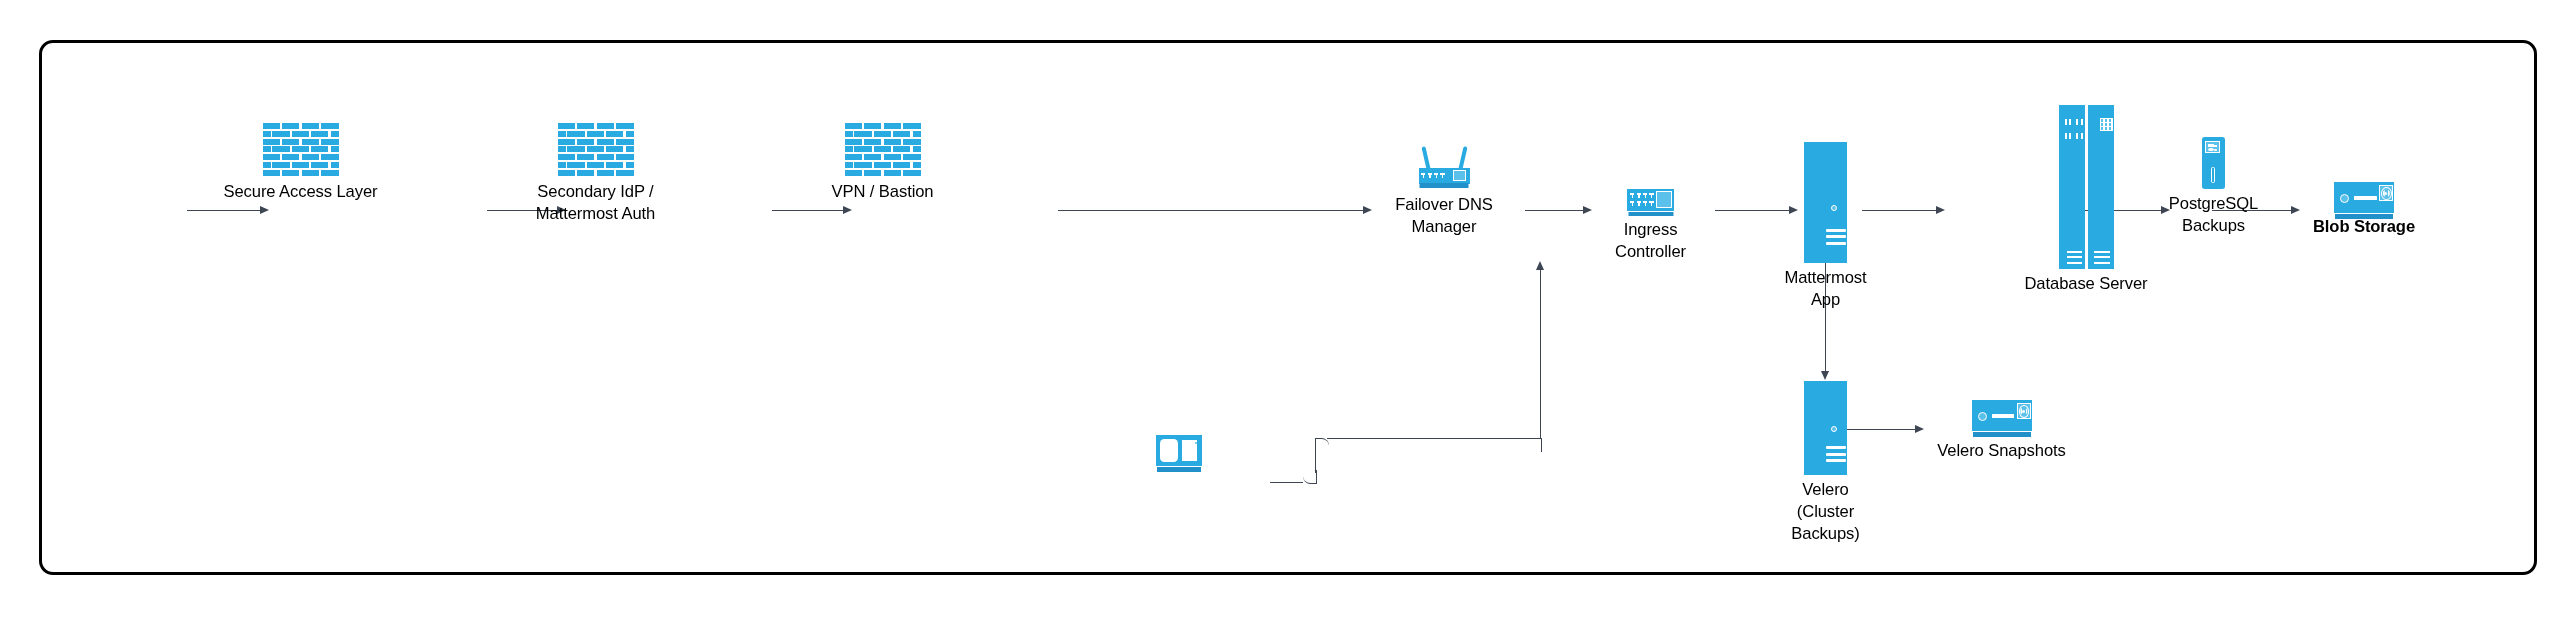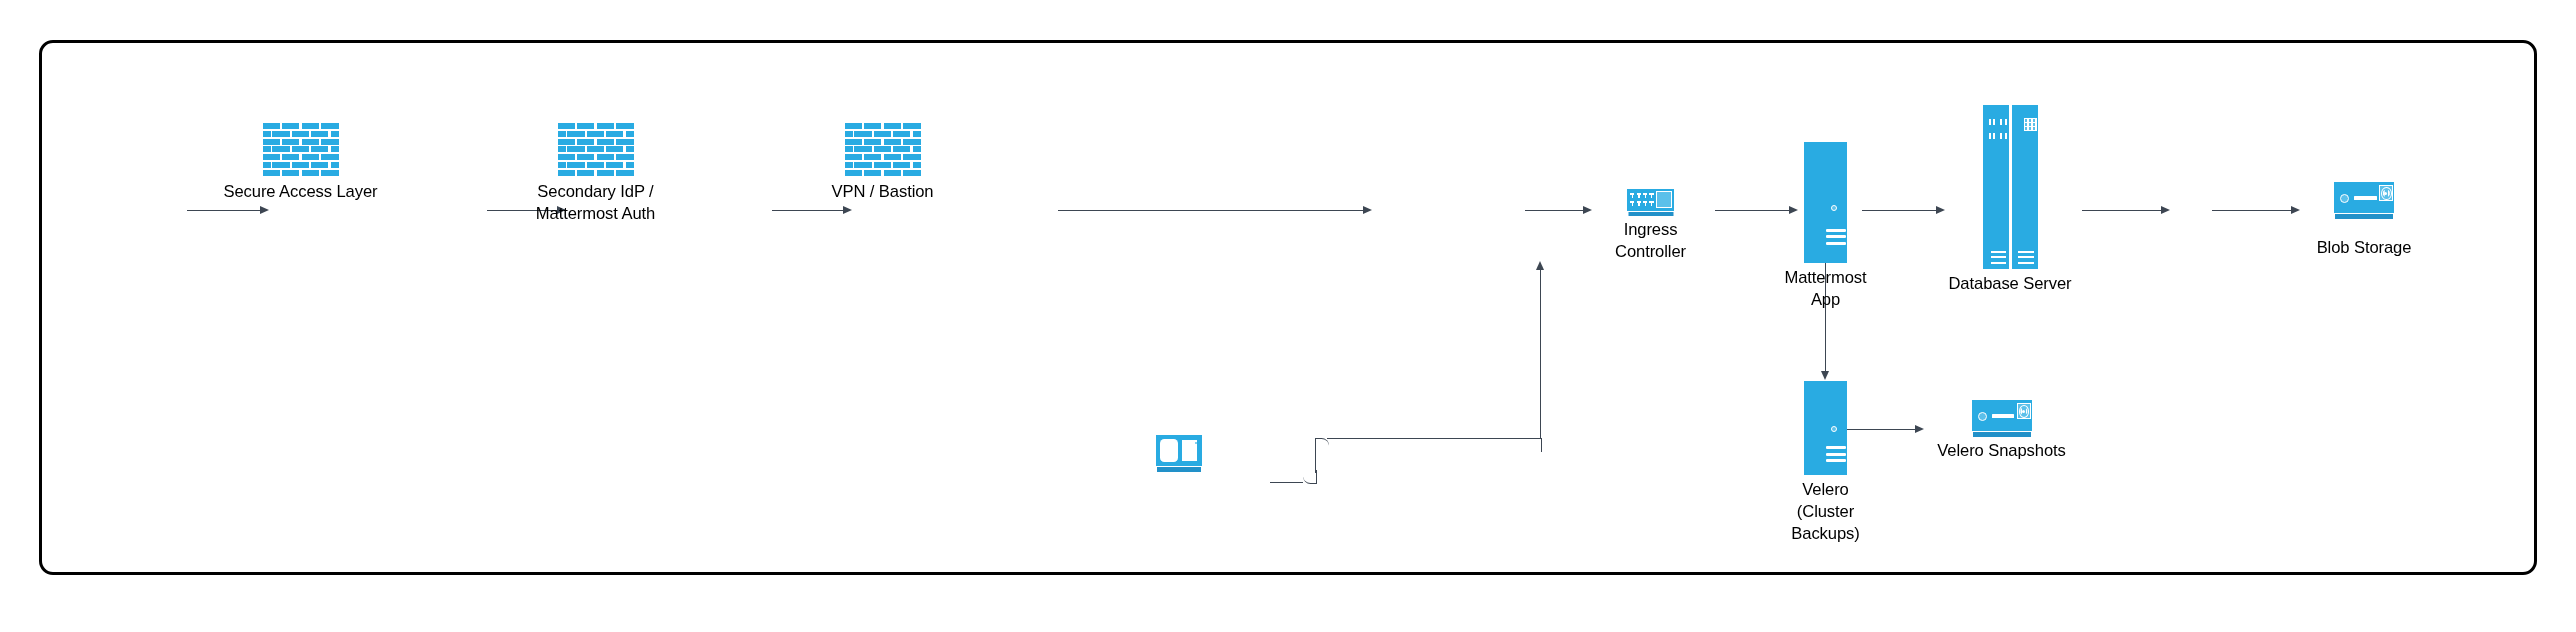--- a/index.html
+++ b/index.html
@@ -477,20 +477,37 @@
       <div class="brow" style="top:47px;">
         <div class="brick" style="left:0px;   width:17.7px;"></div>
         <div class="brick" style="left:19.3px;  width:17.7px;"></div>
         <div class="brick" style="left:39px;  width:17.7px;"></div>
         <div class="brick" style="left:58px; width:18px;"></div>
       </div>
     </div>
     <div class="node-label">VPN / Bastion</div>
   </div>
 
+  <div class="node" style="left:1366px; top:146px; width:156px;">
+    <div class="node-icon router" style="width:51px;">
+      <div class="ant antL"></div>
+      <div class="ant antR"></div>
+      <div class="chassis"></div>
+      <div class="ports">
+        <div class="port" style="left:0px;"></div>
+        <div class="port" style="left:6.4px;"></div>
+        <div class="port" style="left:13px;"></div>
+        <div class="port" style="left:19.3px;"></div>
+      </div>
+      <div class="navbox"></div>
+      <div class="ul-bar" style="bottom:2.1px; width:49px;"></div>
+    </div>
+    <div class="node-label">Failover DNS
+Manager</div>
+  </div>
 
   <div class="node" style="left:1586px; top:189px; width:129px;">
     <div class="node-icon switchbox" style="width:47px;">
       <div class="chassis"></div>
       <div class="ports" style="position:absolute; left:3.2px; top:4.3px;">
         <div class="port" style="left:0px;  top:0px;"></div>
         <div class="port" style="left:6.4px; top:0px;"></div>
         <div class="port" style="left:13px; top:0px;"></div>
         <div class="port" style="left:19.3px; top:0px;"></div>
         <div class="port" style="left:0px;  top:8px;"></div>
@@ -509,21 +526,21 @@
     <div class="node-icon server" style="width:43px; height:121px;">
       <div class="led" style="left:27px; top:63px;"></div>
       <div class="bar" style="left:21.5px; top:87px; width:20.4px;"></div>
       <div class="bar" style="left:21.5px; top:93px; width:20.4px;"></div>
       <div class="bar" style="left:21.5px; top:100px; width:20.4px;"></div>
     </div>
     <div class="node-label">Mattermost
 App</div>
   </div>
 
-  <div class="node" style="left:1924px; top:105px; width:172px;">
+  <div class="node" style="left:2000px; top:105px; width:172px;">
     <div class="node-icon dbrack" style="width:55px; height:164px;">
       <div class="col" style="left:0px;  height:164px;"></div>
       <div class="col" style="left:29px; height:164px;"></div>
 
       <div class="slot" style="left:6.4px; top:14px;"></div>
       <div class="slot" style="left:10.7px; top:14px;"></div>
       <div class="slot" style="left:17.7px; top:14px;"></div>
       <div class="slot" style="left:22px; top:14px;"></div>
       <div class="slot" style="left:6.4px; top:28px;"></div>
       <div class="slot" style="left:10.7px; top:28px;"></div>
@@ -544,35 +561,48 @@
       <div class="bbar" style="left:8px; top:146px; width:15px;"></div>
       <div class="bbar" style="left:8px; top:151px; width:15px;"></div>
       <div class="bbar" style="left:8px; top:157px; width:15px;"></div>
       <div class="bbar" style="left:35px; top:146px; width:16px;"></div>
       <div class="bbar" style="left:35px; top:151px; width:16px;"></div>
       <div class="bbar" style="left:35px; top:157px; width:16px;"></div>
     </div>
     <div class="node-label">Database Server</div>
   </div>
 
+  <div class="node" style="left:2152px; top:137px; width:123px;">
+    <div class="node-icon pgtower" style="width:22.5px;">
+      <div class="screen">
+        <div class="sq"></div>
+        <div class="stem"></div>
+        <div class="oval"></div>
+        <div class="dot"></div>
+      </div>
+      <div class="slotv"></div>
+    </div>
+    <div class="node-label">PostgreSQL
+Backups</div>
+  </div>
 
   <div class="node" style="left:2297px; top:182px; width:134px;">
     <div class="node-icon storage" style="width:60px; height:31px;">
       <div class="led" style="left:6.4px; top:11.8px; width:9px; height:9px;"></div>
       <div class="strip" style="left:20.4px; top:14px; width:22.5px; height:4.3px;"></div>
       <div class="discbox" style="left:45px; top:3.2px; width:14px; height:16px;"></div>
       <div class="disc" style="left:47px; top:4.8px; width:10.7px; height:13px;"></div>
       <div class="hub" style="left:50px; top:9.7px; width:3.2px; height:3.2px;"></div>
       <div class="wedgeL" style="left:48px; top:7.5px; width:2.7px; height:7.5px;
            clip-path: polygon(100% 0, 35% 30%, 35% 70%, 100% 100%);"></div>
       <div class="wedgeR" style="left:54px; top:7.5px; width:2.7px; height:7.5px;
            clip-path: polygon(0 0, 65% 30%, 65% 70%, 0 100%);"></div>
       <div class="ul-bar" style="top:32px; width:58px;"></div>
     </div>
-    <div class="node-label" style="margin-top:24px;">Blob Storage</div>
+    <div class="node-label" style="margin-top:3px;font-weight:bold;">Blob Storage</div>
   </div>
 
   <div class="node" style="left:1114px; top:435px; width:129px;">
     <div class="node-icon hcheck" style="width:46px;">
       <div class="pane1"></div>
       <div class="pane2"></div>
       <div class="pdot"></div>
       <div class="ul-bar" style="top:32px; width:44px;"></div>
     </div>
   </div>

